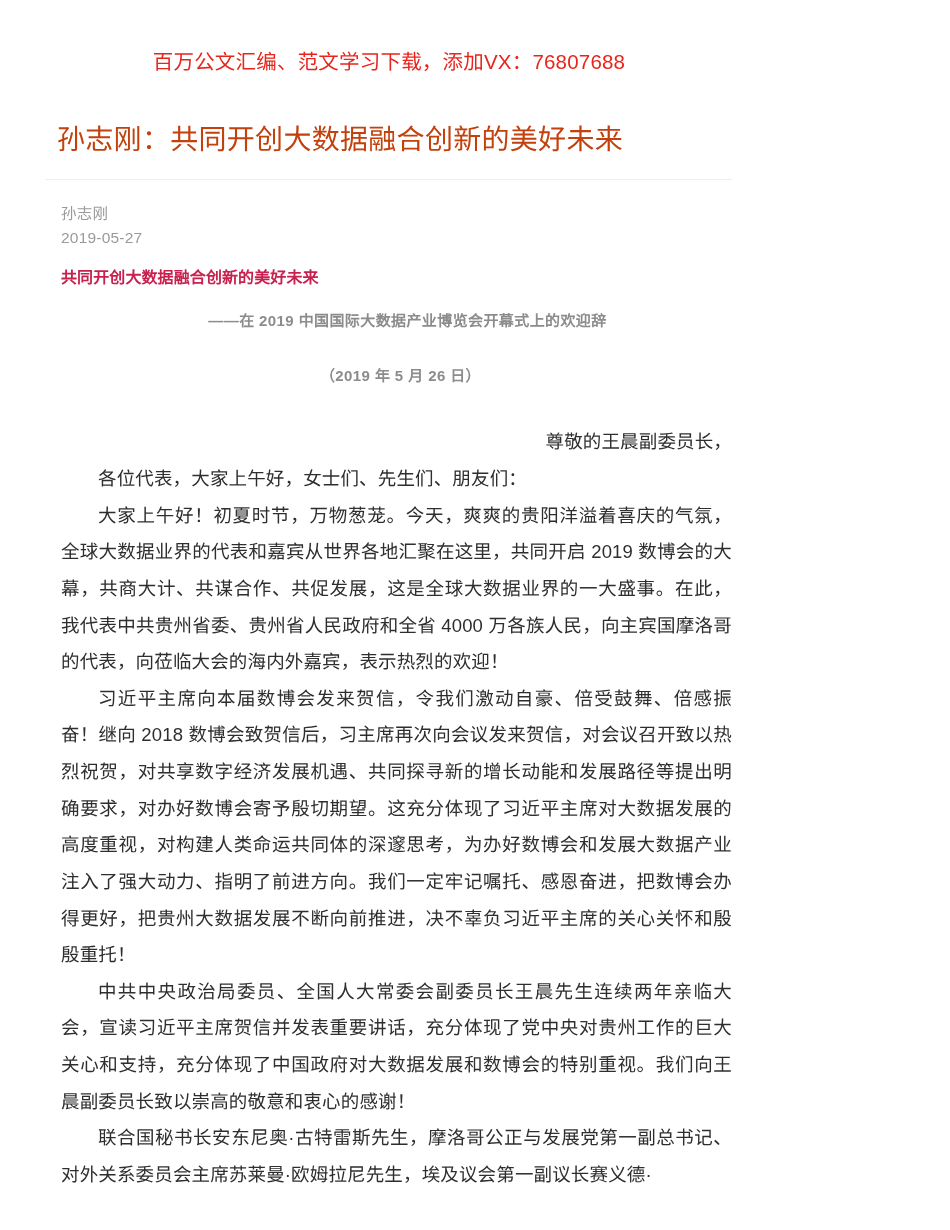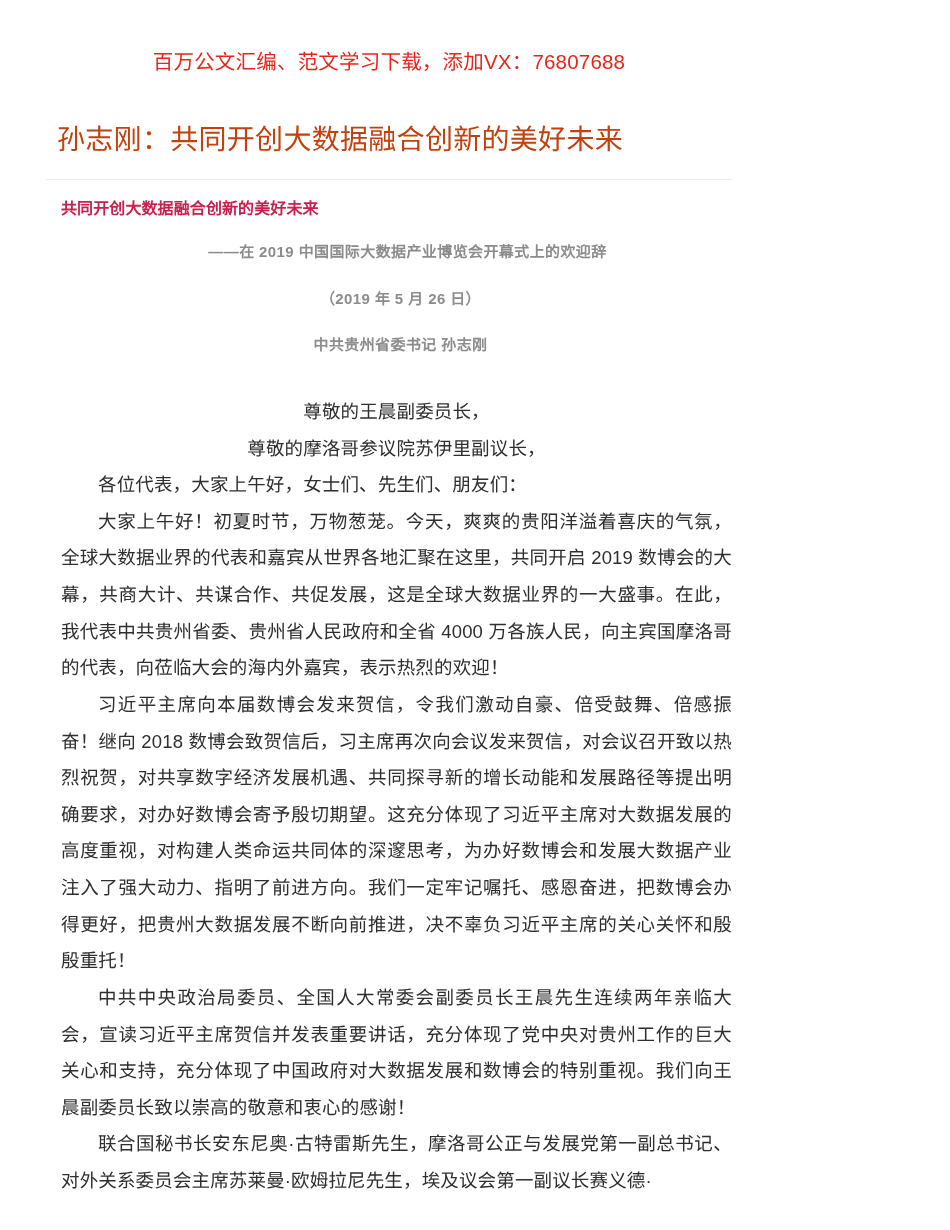--- a/index.html
+++ b/index.html
@@ -91,35 +91,35 @@
 
   .centered-line {
     text-align: center;
     color: #8c8c8c;
     font-weight: bold;
     font-size: 15px;
     letter-spacing: 0.4px;
     line-height: 1.5;
   }
   .centered-line.l1 { margin-top: 20px; padding-left: 22px;}
-  .centered-line.l2 { margin-top: 24px; padding-left: 8px;}
+  .centered-line.l2 { margin-top: 32px; padding-left: 8px;}
   .centered-line.l3 { margin-top: 24px; padding-left: 8px;}
 
   .body-block {
     margin-top: 37px;
     font-size: 18.5px;
     color: #2e2e2e;
     line-height: 1.98;
     letter-spacing: 0.15px;
     text-align: justify;
     text-justify: inter-ideograph;
   }
   .salutation {
     margin: 0;
-    text-align: center;
+    text-align: right;
   }
   .para {
     margin: 0;
     text-indent: 2em;
     text-align: justify;
     text-justify: inter-ideograph;
   }
   .para.clipped {
     text-align: justify;
   }
@@ -129,32 +129,34 @@
 
 <div class="page">
 
   <div class="promo-banner">百万公文汇编、范文学习下载，添加VX：76807688</div>
 
   <div class="article-head">
     <h1 class="article-title">孙志刚：共同开创大数据融合创新的美好未来</h1>
     <div class="title-rule"></div>
   </div>
 
+  <div class="meta">
+    <div class="meta-author">孙志刚</div>
+    <div class="meta-date">2019-05-27</div>
+  </div>
 
   <div class="content">
 
     <div class="subtitle-red">共同开创大数据融合创新的美好未来</div>
 
     <div class="centered-line l1">——在 2019 中国国际大数据产业博览会开幕式上的欢迎辞</div>
     <div class="centered-line l2">（2019 年 5 月 26 日）</div>
-    <div class="centered-line l3">中共贵州省委书记  孙志刚</div>
 
     <div class="body-block">
       <p class="salutation">尊敬的王晨副委员长，</p>
-      <p class="salutation">尊敬的摩洛哥参议院苏伊里副议长，</p>
       <p class="para">各位代表，大家上午好，女士们、先生们、朋友们：</p>
       <p class="para">大家上午好！初夏时节，万物葱茏。今天，爽爽的贵阳洋溢着喜庆的气氛，全球大数据业界的代表和嘉宾从世界各地汇聚在这里，共同开启 2019 数博会的大幕，共商大计、共谋合作、共促发展，这是全球大数据业界的一大盛事。在此，我代表中共贵州省委、贵州省人民政府和全省 4000 万各族人民，向主宾国摩洛哥的代表，向莅临大会的海内外嘉宾，表示热烈的欢迎！</p>
       <p class="para">习近平主席向本届数博会发来贺信，令我们激动自豪、倍受鼓舞、倍感振奋！继向 2018 数博会致贺信后，习主席再次向会议发来贺信，对会议召开致以热烈祝贺，对共享数字经济发展机遇、共同探寻新的增长动能和发展路径等提出明确要求，对办好数博会寄予殷切期望。这充分体现了习近平主席对大数据发展的高度重视，对构建人类命运共同体的深邃思考，为办好数博会和发展大数据产业注入了强大动力、指明了前进方向。我们一定牢记嘱托、感恩奋进，把数博会办得更好，把贵州大数据发展不断向前推进，决不辜负习近平主席的关心关怀和殷殷重托！</p>
       <p class="para">中共中央政治局委员、全国人大常委会副委员长王晨先生连续两年亲临大会，宣读习近平主席贺信并发表重要讲话，充分体现了党中央对贵州工作的巨大关心和支持，充分体现了中国政府对大数据发展和数博会的特别重视。我们向王晨副委员长致以崇高的敬意和衷心的感谢！</p>
       <p class="para clipped">联合国秘书长安东尼奥·古特雷斯先生，摩洛哥公正与发展党第一副总书记、对外关系委员会主席苏莱曼·欧姆拉尼先生，埃及议会第一副议长赛义德·</p>
     </div>
 
   </div>
 </div>
 

